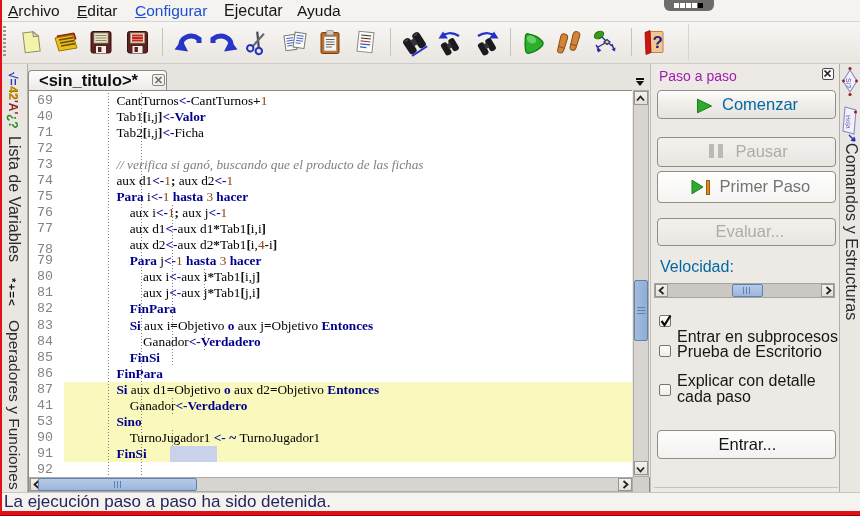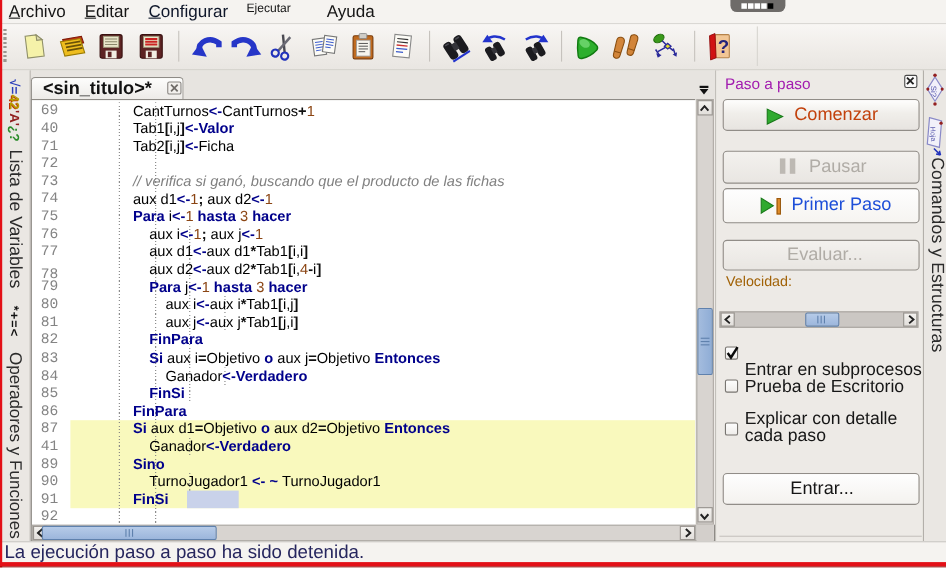--- a/index.html
+++ b/index.html
@@ -1,37 +1,37 @@
 <!DOCTYPE html>
 <html><head><meta charset="utf-8"><style>
 *{margin:0;padding:0;box-sizing:border-box}
 html,body{width:860px;height:516px;overflow:hidden}
 body{font-family:"Liberation Sans",sans-serif;background:#edeae6;position:relative}
 .abs{position:absolute}
 
-.cl{position:absolute;left:76.5px;height:16.05px;line-height:16.05px;font-family:Liberation Sans, sans-serif;font-size:13.3px;white-space:pre;color:#000}
+.cl{position:absolute;left:76.5px;height:16.05px;line-height:16.05px;font-family:Liberation Serif, serif;font-size:13.3px;white-space:pre;color:#000}
 .ln{position:absolute;left:28px;width:25px;height:16.05px;line-height:16.05px;font-family:"Liberation Mono",monospace;font-size:13.3px;text-align:right;color:#848484}
 .k{font-weight:bold;color:#00008b}
 .o{font-weight:bold;color:#101010}
 .n{color:#8b4513}
 .c{color:#808080;font-style:italic}
 .ig{position:absolute;width:1px;background-image:repeating-linear-gradient(to bottom,#808080 0,#808080 1px,transparent 1px,transparent 3px)}
 
 .btn{position:absolute;border:1px solid #918d88;border-radius:4px;background:linear-gradient(to bottom,#fefefd,#f0eeea 45%,#e7e4e0);text-align:center;color:#1c1c1c}
 .btn.dis{background:linear-gradient(to bottom,#f3f1ee,#e9e6e2);color:#b0aca6}
 .cb{position:absolute;width:12px;height:12px;border:1px solid #787571;border-radius:2px;background:linear-gradient(to bottom,#fdfdfd,#efedea)}
 .cblab{position:absolute;font-size:16px;color:#161616}
 .vtext{writing-mode:vertical-rl;position:absolute;white-space:nowrap}
 </style></head><body>
 
 <div class="abs" style="left:0;top:0;width:860px;height:21.5px;background:#f5f3f0;border-bottom:1px solid #d8d5d1"></div>
 <div class="abs" style="left:8px;top:2px;font-size:15.5px;color:#161616"><span style="text-decoration:underline">A</span>rchivo</div>
 <div class="abs" style="left:77px;top:2px;font-size:15.5px;color:#161616"><span style="text-decoration:underline">E</span>ditar</div>
-<div class="abs" style="left:135px;top:2px;font-size:15.5px;color:#0f172a"><span style="text-decoration:underline">C</span>onfigurar</div>
-<div class="abs" style="left:224px;top:2px;font-size:11px;color:#161616">Ejecutar</div>
+<div class="abs" style="left:135px;top:2px;font-size:15.5px;color:#1d4ed8"><span style="text-decoration:underline">C</span>onfigurar</div>
+<div class="abs" style="left:224px;top:2px;font-size:16px;color:#161616">Ejecutar</div>
 <div class="abs" style="left:297px;top:2px;font-size:15.5px;color:#161616">Ayuda</div>
 
 <div class="abs" style="left:663.5px;top:0;width:50px;height:10.6px;background:#6e6b69;border-radius:0 0 6px 6px"></div>
 <div class="abs" style="left:674px;top:3.2px;width:4.8px;height:4.8px;background:#fff"></div>
 <div class="abs" style="left:680px;top:3.2px;width:4.8px;height:4.8px;background:#fff"></div>
 <div class="abs" style="left:686px;top:3.2px;width:4.8px;height:4.8px;background:#fff"></div>
 <div class="abs" style="left:692px;top:3.2px;width:4.8px;height:4.8px;background:#fff"></div>
 <div class="abs" style="left:698px;top:3.2px;width:4.8px;height:4.8px;background:#000"></div>
 
 <div class="abs" style="left:0;top:21.5px;width:860px;height:42px;background:linear-gradient(to bottom,#f8f6f4,#efece8 60%,#e9e6e2);border-bottom:1px solid #cfccc7"></div>
@@ -208,21 +208,21 @@
 <div class="ln" style="top:253.30px">79</div>
 <div class="ln" style="top:269.35px">80</div>
 <div class="ln" style="top:285.40px">81</div>
 <div class="ln" style="top:301.45px">82</div>
 <div class="ln" style="top:317.50px">83</div>
 <div class="ln" style="top:333.55px">84</div>
 <div class="ln" style="top:349.60px">85</div>
 <div class="ln" style="top:365.65px">86</div>
 <div class="ln" style="top:381.70px">87</div>
 <div class="ln" style="top:397.75px">41</div>
-<div class="ln" style="top:413.80px">89</div>
+<div class="ln" style="top:413.80px">53</div>
 <div class="ln" style="top:429.85px">90</div>
 <div class="ln" style="top:445.90px">91</div>
 <div class="ln" style="top:461.95px">92</div>
 <div class="cl" style="top:92.80px">&nbsp;&nbsp;&nbsp;&nbsp;&nbsp;&nbsp;&nbsp;&nbsp;&nbsp;&nbsp;&nbsp;&nbsp;<span class="p">CantTurnos</span><span class="k">&lt;-</span><span class="p">CantTurnos</span><span class="o">+</span><span class="n">1</span></div>
 <div class="cl" style="top:108.85px">&nbsp;&nbsp;&nbsp;&nbsp;&nbsp;&nbsp;&nbsp;&nbsp;&nbsp;&nbsp;&nbsp;&nbsp;<span class="p">Tab1</span><span class="o">[</span><span class="p">i,j</span><span class="o">]</span><span class="k">&lt;-</span><span class="k">Valor</span></div>
 <div class="cl" style="top:124.90px">&nbsp;&nbsp;&nbsp;&nbsp;&nbsp;&nbsp;&nbsp;&nbsp;&nbsp;&nbsp;&nbsp;&nbsp;<span class="p">Tab2</span><span class="o">[</span><span class="p">i,j</span><span class="o">]</span><span class="k">&lt;-</span><span class="p">Ficha</span></div>
 <div class="cl" style="top:157.00px">&nbsp;&nbsp;&nbsp;&nbsp;&nbsp;&nbsp;&nbsp;&nbsp;&nbsp;&nbsp;&nbsp;&nbsp;<span class="c">//&nbsp;verifica&nbsp;si&nbsp;ganó,&nbsp;buscando&nbsp;que&nbsp;el&nbsp;producto&nbsp;de&nbsp;las&nbsp;fichas</span></div>
 <div class="cl" style="top:173.05px">&nbsp;&nbsp;&nbsp;&nbsp;&nbsp;&nbsp;&nbsp;&nbsp;&nbsp;&nbsp;&nbsp;&nbsp;<span class="p">aux&nbsp;d1</span><span class="k">&lt;-</span><span class="n">1</span><span class="o">;</span><span class="p">&nbsp;aux&nbsp;d2</span><span class="k">&lt;-</span><span class="n">1</span></div>
 <div class="cl" style="top:189.10px">&nbsp;&nbsp;&nbsp;&nbsp;&nbsp;&nbsp;&nbsp;&nbsp;&nbsp;&nbsp;&nbsp;&nbsp;<span class="k">Para</span><span class="p">&nbsp;i</span><span class="k">&lt;-</span><span class="n">1</span><span class="p">&nbsp;</span><span class="k">hasta</span><span class="p">&nbsp;</span><span class="n">3</span><span class="p">&nbsp;</span><span class="k">hacer</span></div>
 <div class="cl" style="top:205.15px">&nbsp;&nbsp;&nbsp;&nbsp;&nbsp;&nbsp;&nbsp;&nbsp;&nbsp;&nbsp;&nbsp;&nbsp;&nbsp;&nbsp;&nbsp;&nbsp;<span class="p">aux&nbsp;i</span><span class="k">&lt;-</span><span class="n">1</span><span class="o">;</span><span class="p">&nbsp;aux&nbsp;j</span><span class="k">&lt;-</span><span class="n">1</span></div>
@@ -281,38 +281,38 @@
 <div class="abs" style="left:821.5px;top:68px;width:12px;height:12px;border:1.5px solid #4a4a4a;border-radius:2px;background:#fbfafa">
 <svg width="9" height="9" viewBox="0 0 9 9" style="position:absolute;left:0;top:0">
       <path d="M1.5 1.5 L7.5 7.5 M7.5 1.5 L1.5 7.5" stroke="#222" stroke-width="1.7"></path>
     </svg>
   </div>
 
 <div class="btn" style="left:656.5px;top:89.5px;width:179px;height:29.5px"></div>
 <svg class="abs" style="left:696px;top:98px" width="17" height="16" viewBox="0 0 17 16">
     <path d="M1.5 1.2 L15.5 8 L1.5 14.8 Z" fill="#2faa2f" stroke="#1a7a1a" stroke-width="1"></path>
   </svg>
-<div class="abs" style="left:722px;top:95px;font-size:16.5px;color:#c2410c">Comenzar</div>
+<div class="abs" style="left:722px;top:95px;font-size:16.5px;color:#0369a1">Comenzar</div>
 
 <div class="btn dis" style="left:656.5px;top:137px;width:179px;height:29.5px"></div>
 <div class="abs" style="left:709px;top:144px;width:5px;height:14px;background:#bdb9b3"></div>
 <div class="abs" style="left:718px;top:144px;width:5px;height:14px;background:#bdb9b3"></div>
 <div class="abs" style="left:735.5px;top:142.3px;font-size:16.5px;color:#b0aca6">Pausar</div>
 
 <div class="btn" style="left:656.5px;top:171px;width:179px;height:31.5px;background:linear-gradient(to bottom,#fefefe,#f6f4f1)"></div>
 <svg class="abs" style="left:691px;top:179px" width="15" height="16" viewBox="0 0 15 16">
     <path d="M1 1.2 L12 8 L1 14.8 Z" fill="#2faa2f" stroke="#1a7a1a" stroke-width="1"></path>
   </svg>
 <div class="abs" style="left:705.5px;top:179.5px;width:4.5px;height:15px;background:#e08b28;border:1px solid #9a5a10"></div>
-<div class="abs" style="left:719.5px;top:177.4px;font-size:16.5px;color:#1d4ed8">Primer Paso</div>
+<div class="abs" style="left:719.5px;top:177.4px;font-size:16.5px;color:#737373">Primer Paso</div>
 
 <div class="btn dis" style="left:656.5px;top:217.5px;width:179px;height:28.5px"></div>
 <div class="abs" style="left:715.5px;top:222.3px;font-size:16.5px;color:#b0aca6">Evaluar...</div>
 
-<div class="abs" style="left:660px;top:248px;font-size:13px;color:#a16207">Velocidad:</div>
+<div class="abs" style="left:660px;top:258px;font-size:16px;color:#0369a1">Velocidad:</div>
 
 <div class="abs" style="left:654px;top:282.5px;width:180.5px;height:15px;background:#cbc7c3;border:1px solid #a7a39e"></div>
 <div class="abs" style="left:655px;top:283.5px;width:12.5px;height:13px;background:linear-gradient(to bottom,#f4f2ef,#e2dfdb);border:1px solid #98948f"></div>
 <svg class="abs" style="left:657.5px;top:285.5px" width="7" height="9" viewBox="0 0 7 9">
     <path d="M5.5 1 L1.5 4.5 L5.5 8" fill="none" stroke="#222" stroke-width="1.7"></path>
   </svg>
 <div class="abs" style="left:821px;top:283.5px;width:12.5px;height:13px;background:linear-gradient(to bottom,#f4f2ef,#e2dfdb);border:1px solid #98948f"></div>
 <svg class="abs" style="left:825px;top:285.5px" width="7" height="9" viewBox="0 0 7 9">
     <path d="M1.5 1 L5.5 4.5 L1.5 8" fill="none" stroke="#222" stroke-width="1.7"></path>
   </svg>

